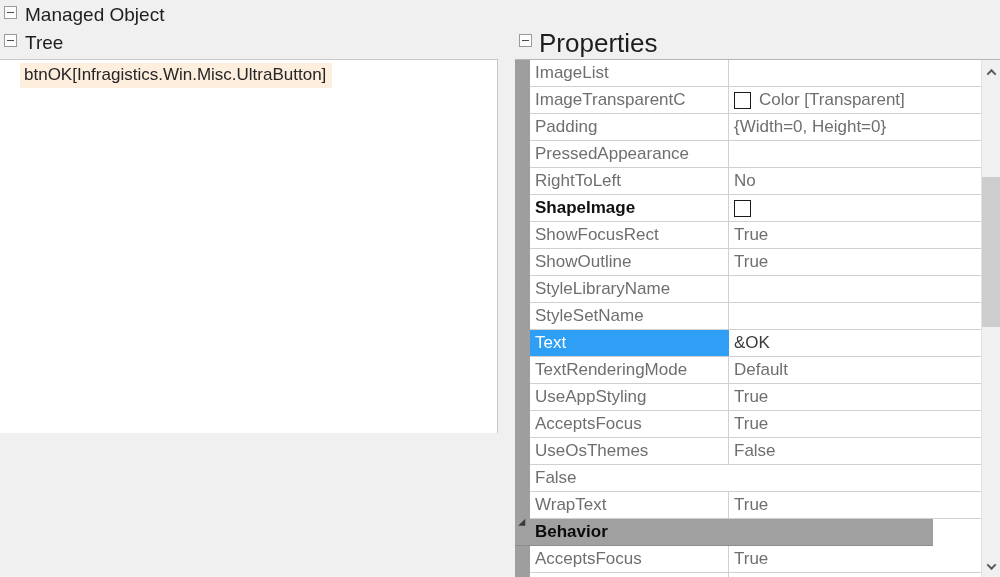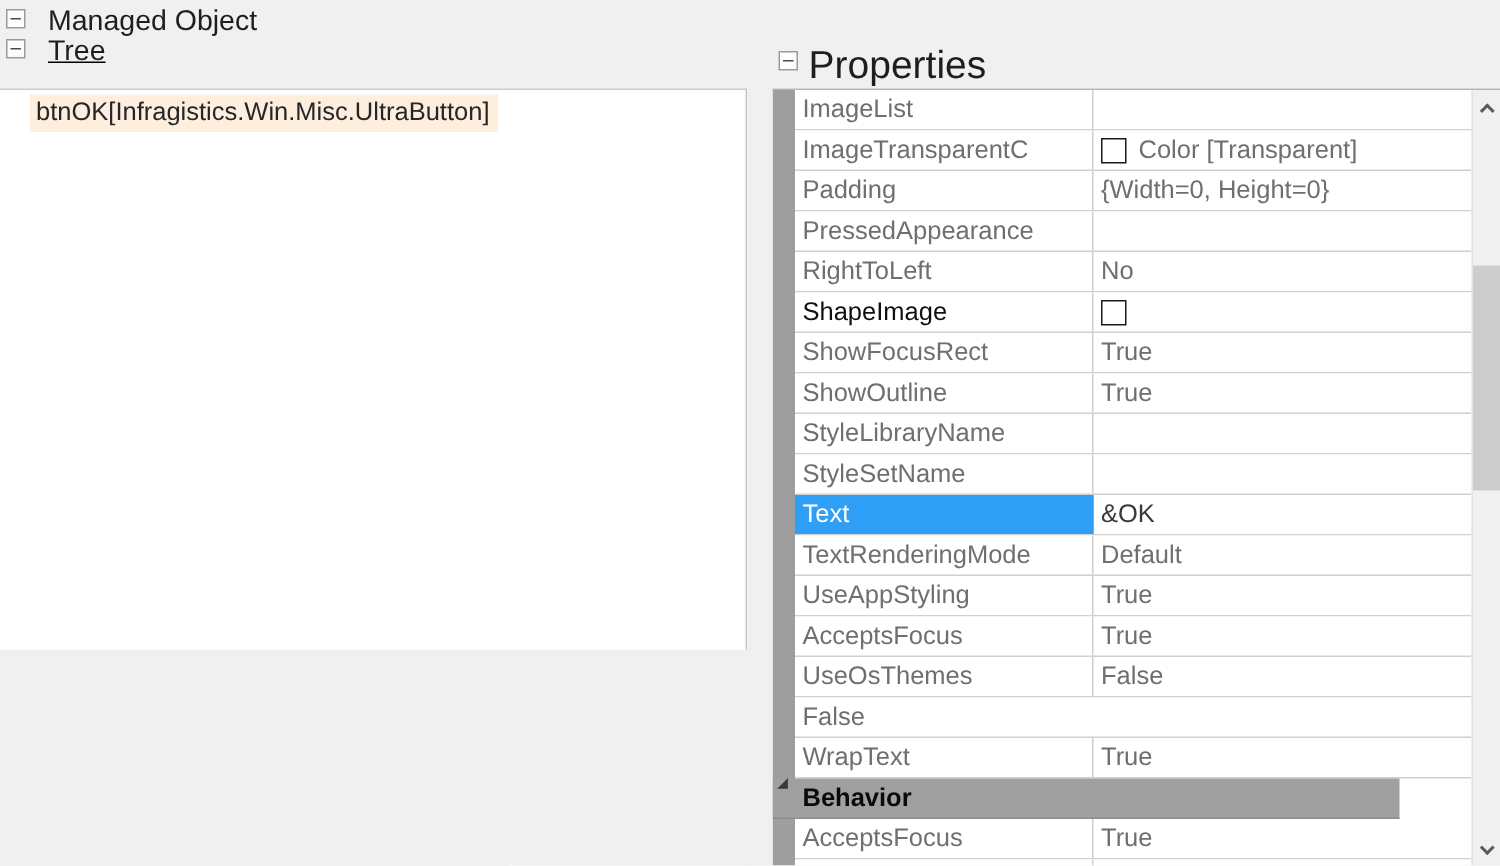--- a/index.html
+++ b/index.html
@@ -36,31 +36,31 @@
   
   #left-pane {
     position: absolute;
     left: 0; top: 0;
     width: 500px; height: 577px;
     background: #f0f0f0;
   }
   .pane-header {
     display: flex;
     align-items: flex-start;
-    gap: 15px;
+    gap: 8px;
     padding-left: 4px;
   }
   .pane-header .pane-title {
     font-size: 19px;
     color: #1e1e1e;
     line-height: 22px;
     white-space: nowrap;
   }
   #mo-header { position: absolute; left: 0; top: 4px; }
-  #tree-header { position: absolute; left: 0; top: 24px; text-decoration: underline; }
+  #tree-header { position: absolute; left: 0; top: 32px; }
 
   #tree-body {
     position: absolute;
     left: 0; top: 59px;
     width: 498px; height: 374px;
     background: #ffffff;
     border-top: 1px solid #c8c8c8;
     border-right: 1px solid #c8c8c8;
   }
   #tree-node {
@@ -157,21 +157,21 @@
     white-space: nowrap;
     overflow: hidden;
     display: flex;
     align-items: center;
   }
   .prop-value .val-text { display: inline-block; }
 
   
   .prop-row.modified .prop-name {
     color: #101010;
-    font-weight: normal;
+    font-weight: bold;
   }
 
   
   .prop-row.selected .prop-name {
     background: #2f9ef5;
     color: #ffffff;
     border-right: 1px solid #2f9ef5;
   }
   .prop-row.selected .prop-value { color: #3a3a3a; }
 

